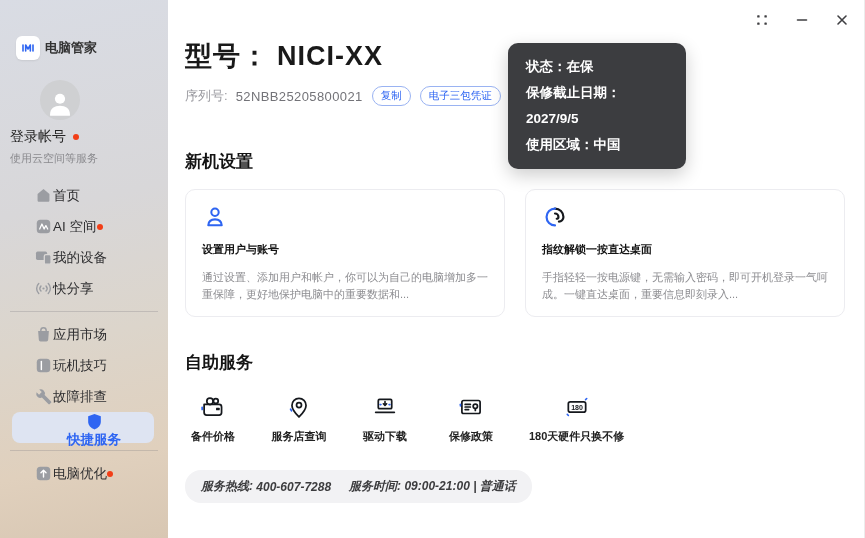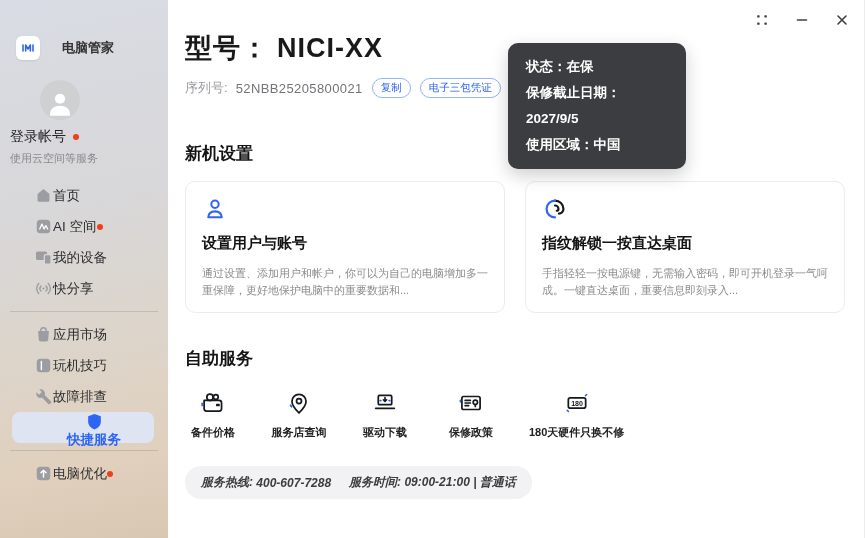--- a/index.html
+++ b/index.html
@@ -4,21 +4,21 @@
 <style>
   * { margin:0; padding:0; box-sizing:border-box; }
   html,body { width:865px; height:538px; overflow:hidden; background:#fff;
     font-family:"Liberation Sans","DejaVu Sans",sans-serif; }
   .app { position:relative; width:865px; height:538px; display:flex; background:#fff;
     box-shadow: inset -1px 0 0 #ececec; }
 
   
   .sidebar { width:168px; height:538px; flex:none; position:relative;
     background: linear-gradient(168deg,#d9dce4 0%, #d8d7d9 38%, #dcd5cb 62%, #e0d0bd 84%, #d8c7b3 100%); }
-  .logo-row { display:flex; align-items:center; gap:22px; margin:36px 0 0 16px; }
+  .logo-row { display:flex; align-items:center; gap:5px; margin:36px 0 0 16px; }
   .logo-badge { width:24px; height:24px; border-radius:6px; background:#fff;
     display:flex; align-items:center; justify-content:center; color:var(--accent,#2e65f2);
     box-shadow:0 1px 2px rgba(0,0,0,.08); }
   .logo-badge svg { width:16px; height:16px; display:block; }
   .logo-text { font-size:13px; color:#333; font-weight:600; }
   .avatar { width:40px; height:40px; border-radius:50%; background:#cfd0d2; margin:20px 0 0 40px;
     display:flex; align-items:flex-end; justify-content:center; overflow:hidden; cursor:pointer; }
   .avatar svg { width:34px; height:34px; display:block; }
   .account-name-row { display:flex; align-items:center; gap:7px; margin:8px 0 0 10px; cursor:pointer; }
   .account-name { font-size:14px; font-weight:400; color:#242424; }
@@ -29,36 +29,36 @@
   .mi-ic { width:19px; height:19px; flex:none; color:#9b9da2; display:flex; }
   .mi-ic svg { width:19px; height:19px; display:block; }
   .mi-label { font-size:13.5px; color:#2e2e30; font-weight:500; white-space:nowrap; }
   .mi.selected { background:var(--sidebar_selected_bg,#dee4f2);flex-direction:column; }
   .mi.selected .mi-ic { color:var(--accent,#2e65f2); }
   .mi.selected .mi-label { color:var(--accent,#2e65f2); font-weight:700; }
   .divider { height:1px; background:rgba(110,110,118,.25); margin:7px 10px; }
   .dot { width:6px; height:6px; border-radius:50%; background:var(--alert_dot,#f23e17); flex:none; }
 
   
-  .main { flex:1; padding:0 20px 0 17px; position:relative; }
+  .main { flex:1; padding:8px 20px 0 17px; position:relative; }
   .model-title { margin-top:30px; font-size:27px; font-weight:700; color:#191919; letter-spacing:1px; }
   .model-title .lbl { margin-right:8px; }
   .serial-row { margin-top:12px; display:flex; align-items:center; font-size:13px; }
   .serial-label { color:#9a9aa0; }
   .serial-value { color:#737378; margin-left:8px; letter-spacing:.4px; }
   .badge { margin-left:9px; font-size:10.5px; color:var(--accent,#2e65f2);
     border:1px solid var(--badge_border,#9ab3f2); border-radius:10px; padding:2px 8px;
     background:#fff; cursor:pointer; white-space:nowrap; }
   .sec-title { font-size:17px; font-weight:700; color:#141414; }
   .sec-setup { margin-top:44px; }
   .cards { margin-top:16px; display:flex; gap:20px; }
   .card { flex:1; border:1px solid #ececf0; border-radius:10px; padding:14px 16px; cursor:pointer; background:#fff; }
   .card-ic { display:block; width:26px; height:26px; color:var(--accent,#2e65f2); }
   .card-ic svg { width:26px; height:26px; display:block; }
-  .card-title { margin-top:12px; font-size:15px; font-weight:700; color:#141414; white-space:nowrap; }
+  .card-title { margin-top:12px; font-size:11px; font-weight:700; color:#141414; white-space:nowrap; }
   .card-desc { margin-top:12px; font-size:11px; line-height:1.5; color:#8c8c90;
     display:-webkit-box; -webkit-line-clamp:3; -webkit-box-orient:vertical; overflow:hidden; max-height:50px; }
   .sec-service { margin-top:34px; }
   .services { margin-top:20px; display:flex; gap:30px; align-items:flex-start; }
   .svc { display:flex; flex-direction:column; align-items:center; gap:9px; min-width:56px; cursor:pointer; }
   .svc-ic { width:26px; height:26px; }
   .svc-ic svg { width:26px; height:26px; display:block; }
   .svc-label { font-size:11px; font-weight:700; color:#222; white-space:nowrap; }
   .footer-pill { margin-top:26px; display:inline-flex; align-items:center; background:#f2f2f4;
     border-radius:16px; padding:8px 16px; font-size:12px; font-weight:700; color:#3c3c3e; white-space:nowrap;font-style:italic; }

